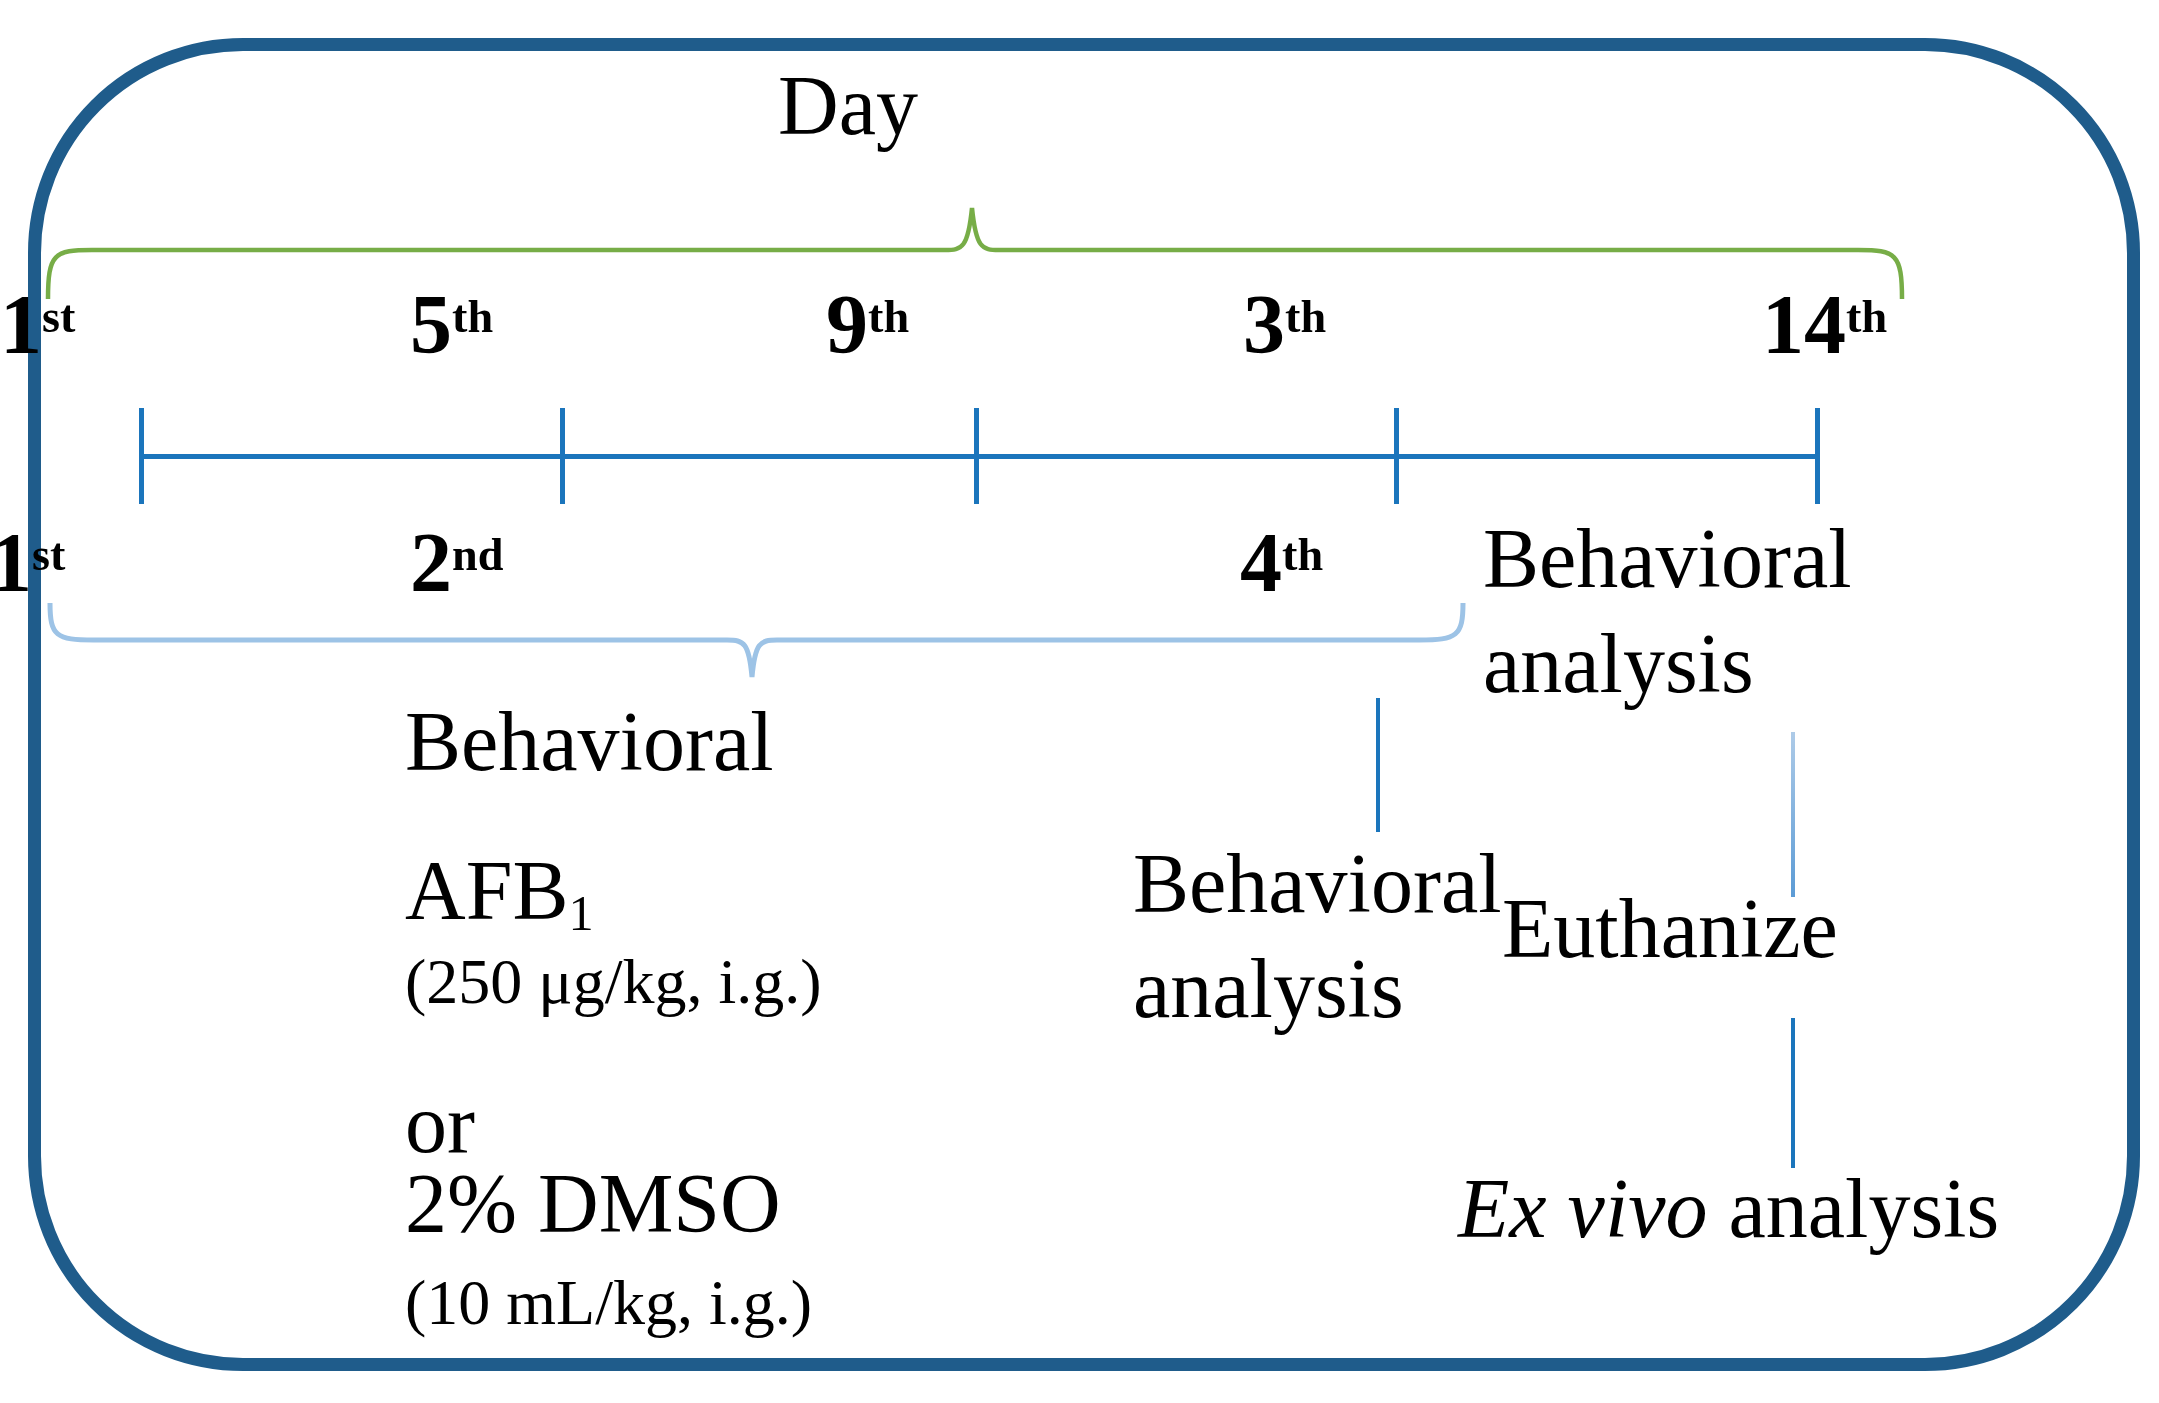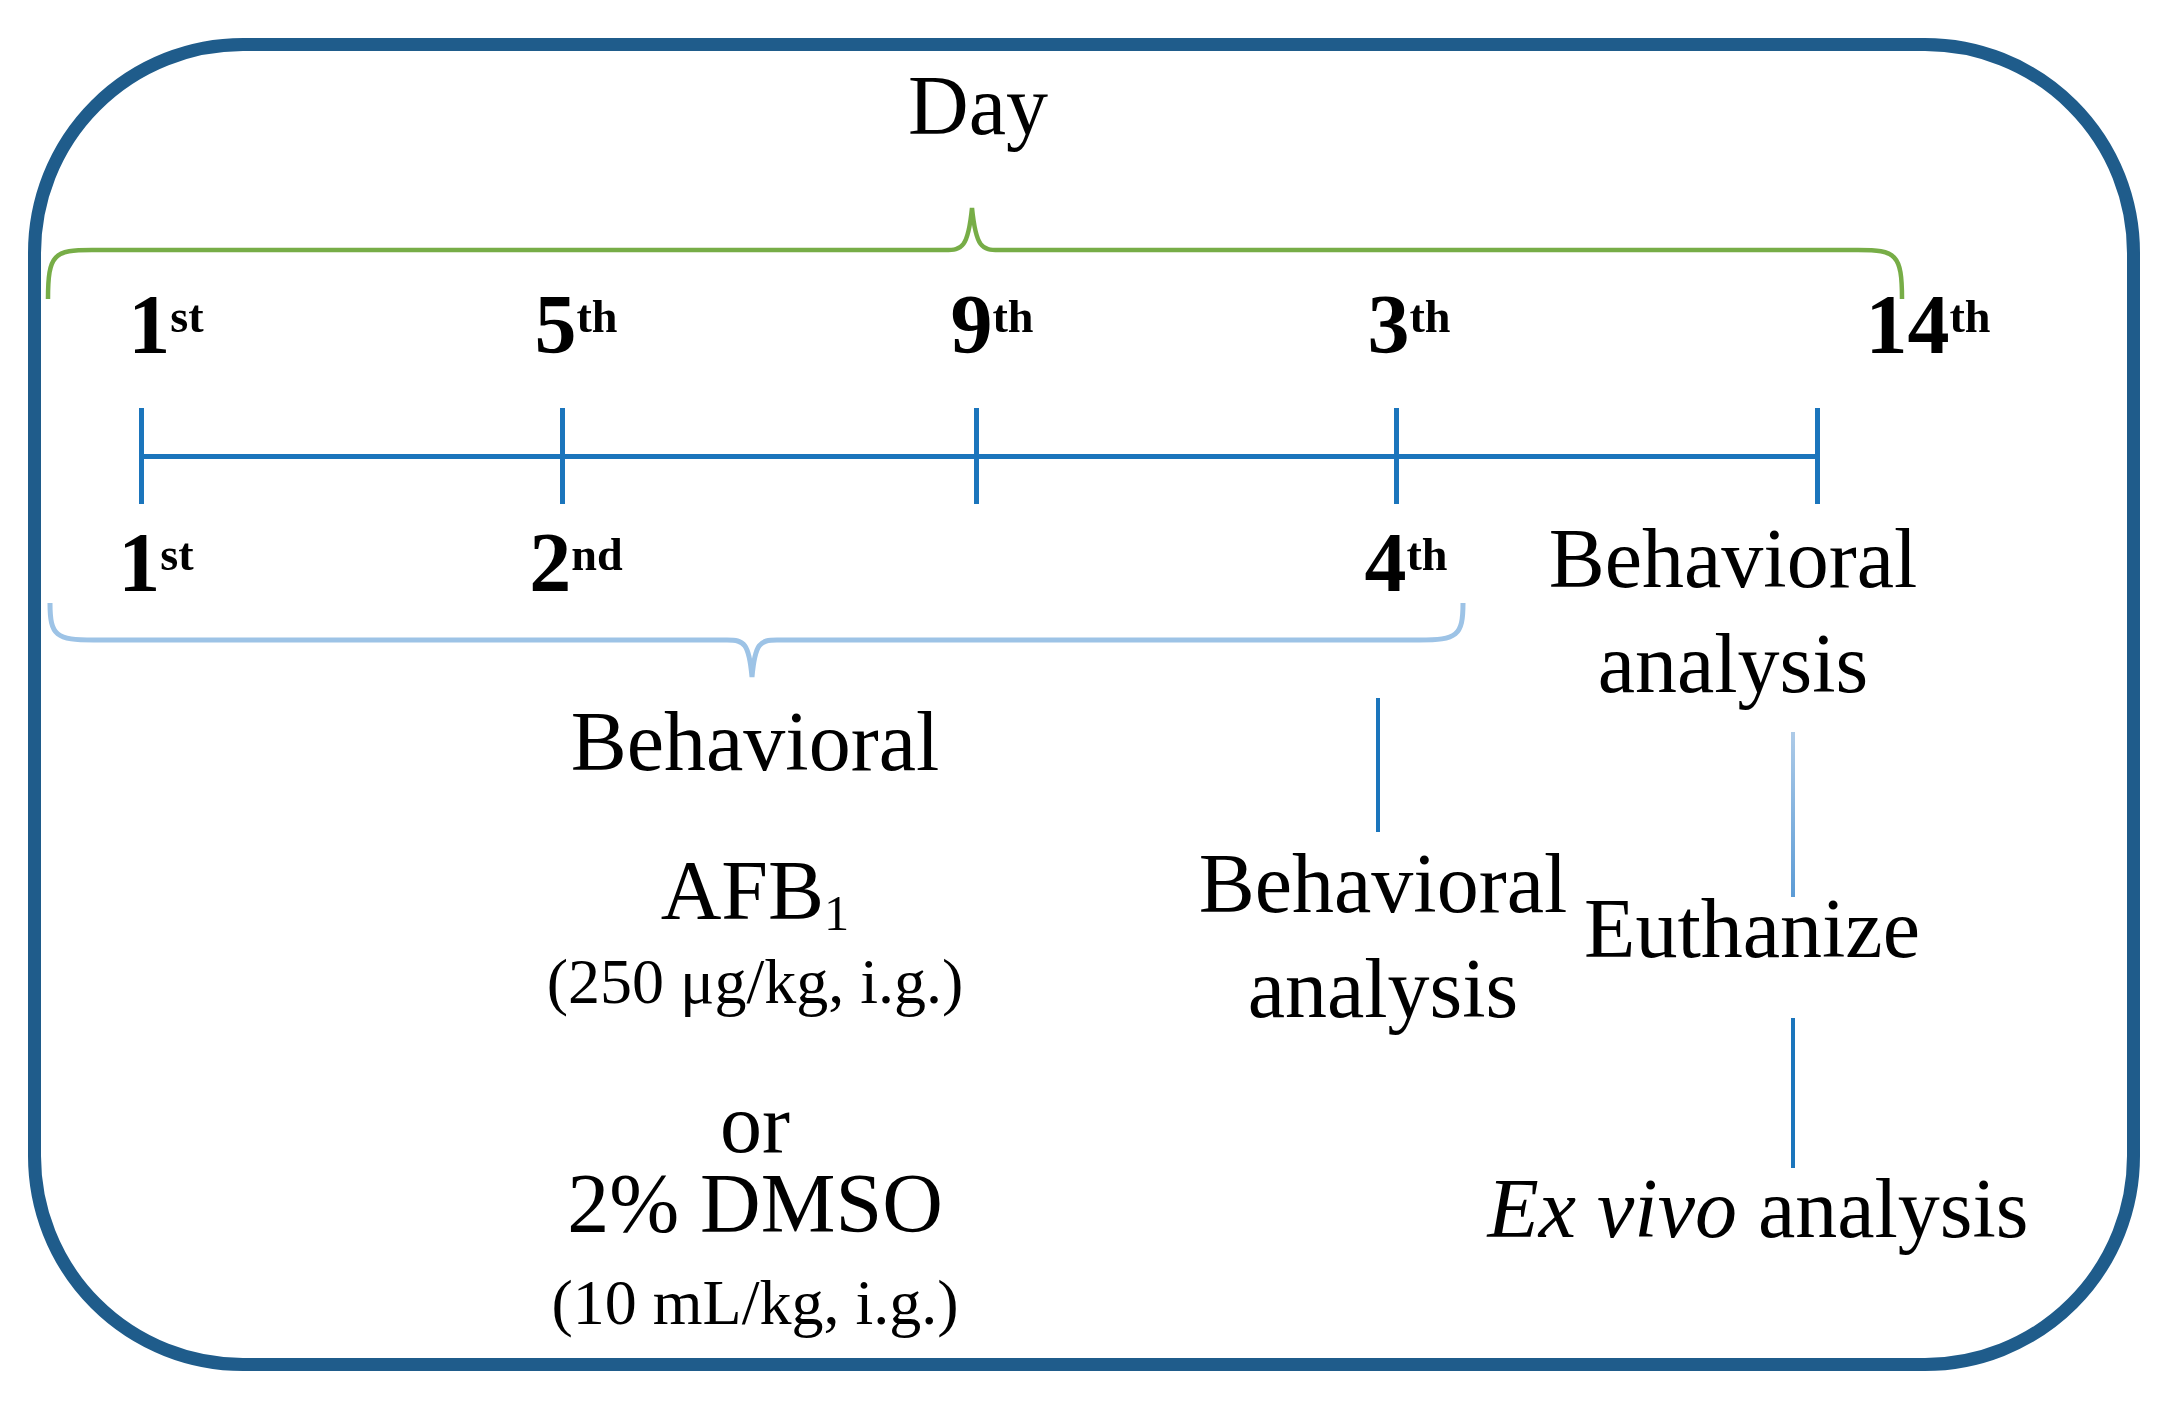--- a/index.html
+++ b/index.html
@@ -5,24 +5,24 @@
   html,body{margin:0;padding:0;background:#ffffff;}
   .canvas{
     position:relative;width:2159px;height:1403px;background:#ffffff;
     font-family:"Liberation Serif","DejaVu Serif",serif;color:#000;
     overflow:hidden;
   }
   .frame{
     position:absolute;left:28px;top:38px;width:2112px;height:1333px;
     border:13px solid #1f5c8b;border-radius:215px;box-sizing:border-box;
   }
-  .txt{position:absolute;text-align:center;line-height:1;white-space:nowrap;}
+  .txt{position:absolute;text-align:left;line-height:1;white-space:nowrap;}
   .big{font-size:84px;}
   .small{font-size:64px;}
-  .ord{font-weight:bold;font-size:84px;margin-left:16px;}
+  .ord{font-weight:bold;font-size:84px;}
   .ord sup{font-size:55%;position:relative;top:-0.45em;vertical-align:baseline;}
   sub.chem{font-size:60%;position:relative;top:0.22em;vertical-align:baseline;}
   .twoline{line-height:1.25;}
   .vline{position:absolute;width:4px;background:#1b75bc;}
   .vline.grad{background:linear-gradient(to bottom,#aecbe8,#5b9bd5);}
   .tick{position:absolute;width:5px;height:96px;top:408px;background:#1b75bc;}
   .axis{position:absolute;left:139px;top:454px;width:1681px;height:5px;background:#1b75bc;}
   svg.braces{position:absolute;left:0;top:0;pointer-events:none;}
   .italic{font-style:italic;}
 </style>

